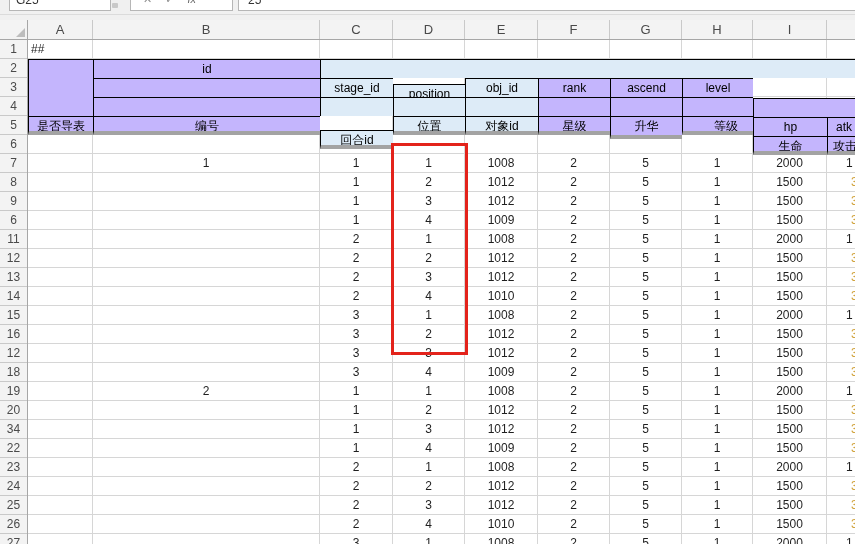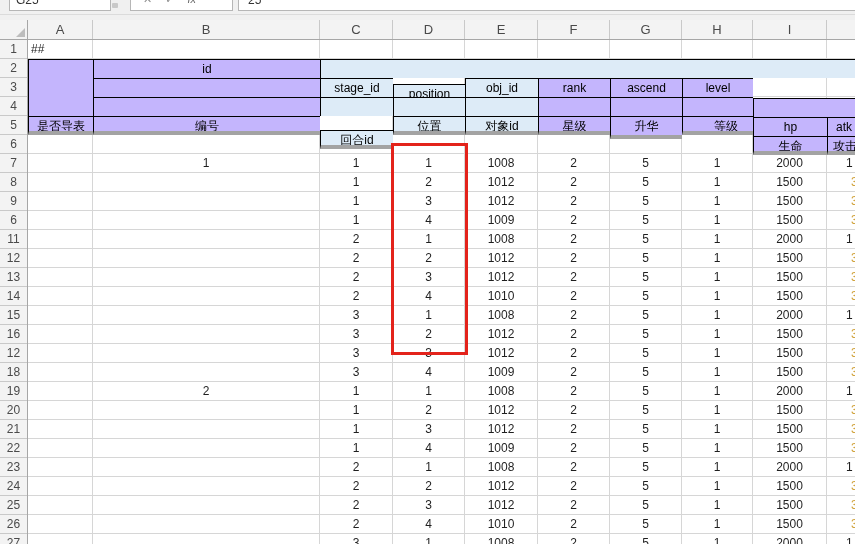--- a/index.html
+++ b/index.html
@@ -114,21 +114,21 @@
       <div class="rowhead">11</div>
       <div class="rowhead">12</div>
       <div class="rowhead">13</div>
       <div class="rowhead">14</div>
       <div class="rowhead">15</div>
       <div class="rowhead">16</div>
       <div class="rowhead">12</div>
       <div class="rowhead">18</div>
       <div class="rowhead">19</div>
       <div class="rowhead">20</div>
-      <div class="rowhead">21</div>
+      <div class="rowhead">34</div>
       <div class="rowhead">22</div>
       <div class="rowhead">23</div>
       <div class="rowhead">24</div>
       <div class="rowhead">25</div>
       <div class="rowhead">26</div>
       <div class="rowhead">27</div>
     </div>
 
   <div id="cells">
     <div id="grid-rows">

